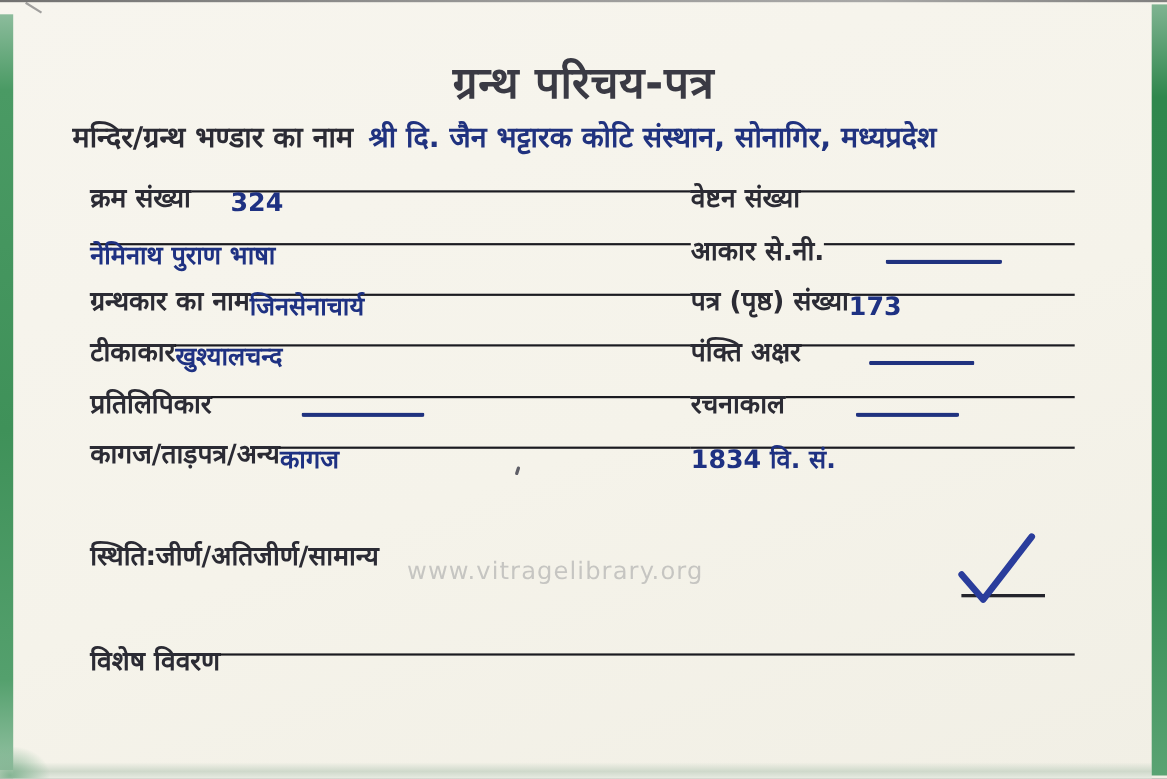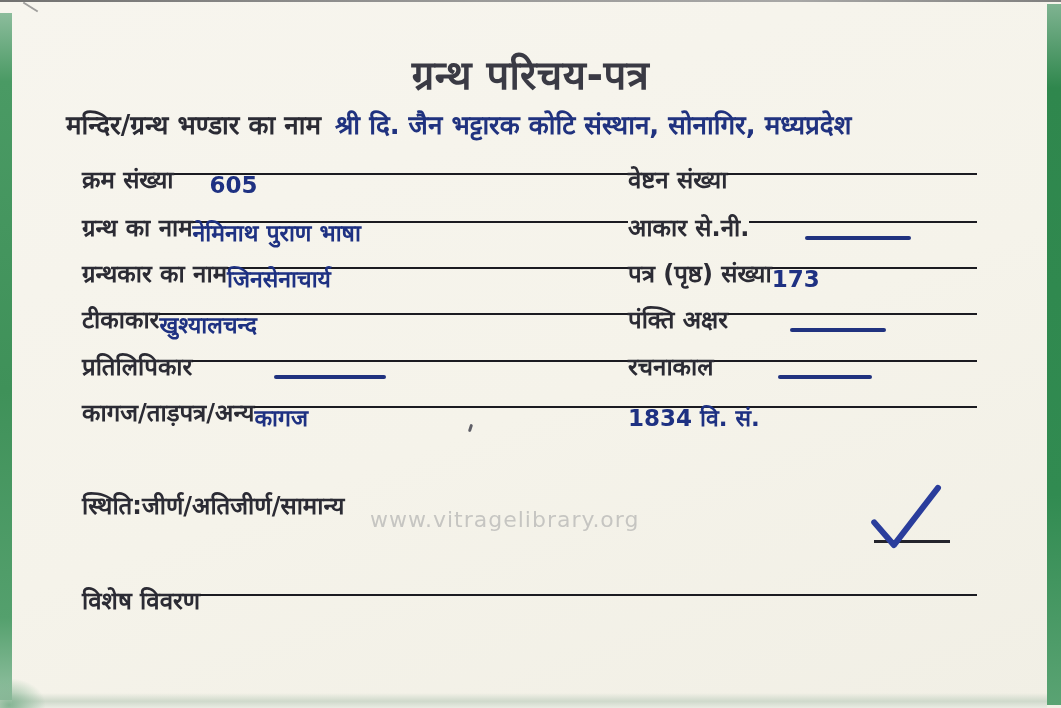--- a/index.html
+++ b/index.html
@@ -66,34 +66,33 @@
   <div class="title">ग्रन्थ परिचय-पत्र</div>
 
   <div class="header-row">
     <span class="h-label">मन्दिर/ग्रन्थ भण्डार का नाम</span><span class="h-value">श्री दि. जैन भट्टारक कोटि संस्थान, सोनागिर, मध्यप्रदेश</span>
   </div>
 
   <div class="row" style="top:164px">
     <div class="half-l">
       <span class="lbl">क्रम संख्या</span>
       <span class="seg start pl36">
-          <span class="val">605</span>
+          <span class="val">324</span>
         </span>
     </div>
     <div class="half-r">
       <span class="lbl">वेष्टन संख्या</span>
       <span class="seg">
           <span class="val"></span>
         </span>
     </div>
   </div>
 
   <div class="row" style="top:212px">
     <div class="half-l">
-      <span class="lbl">ग्रन्थ का नाम</span>
       <span class="seg">
           <span class="val">नेमिनाथ पुराण भाषा</span>
         </span>
     </div>
     <div class="half-r">
       <span class="lbl">आकार से.नी.</span>
       <span class="seg start">
           <span class="ink i-r2"></span>
         </span>
     </div>

